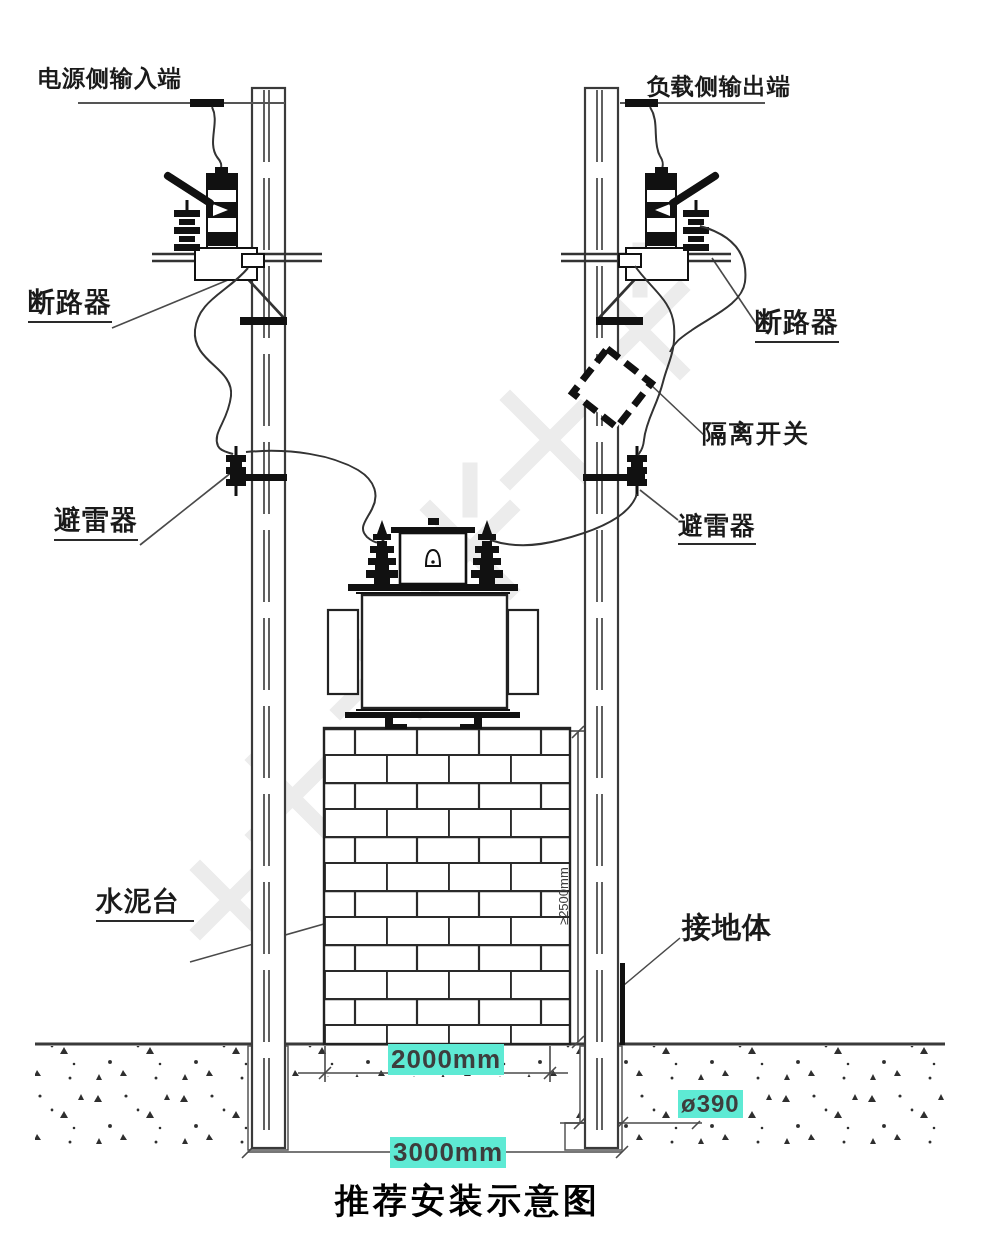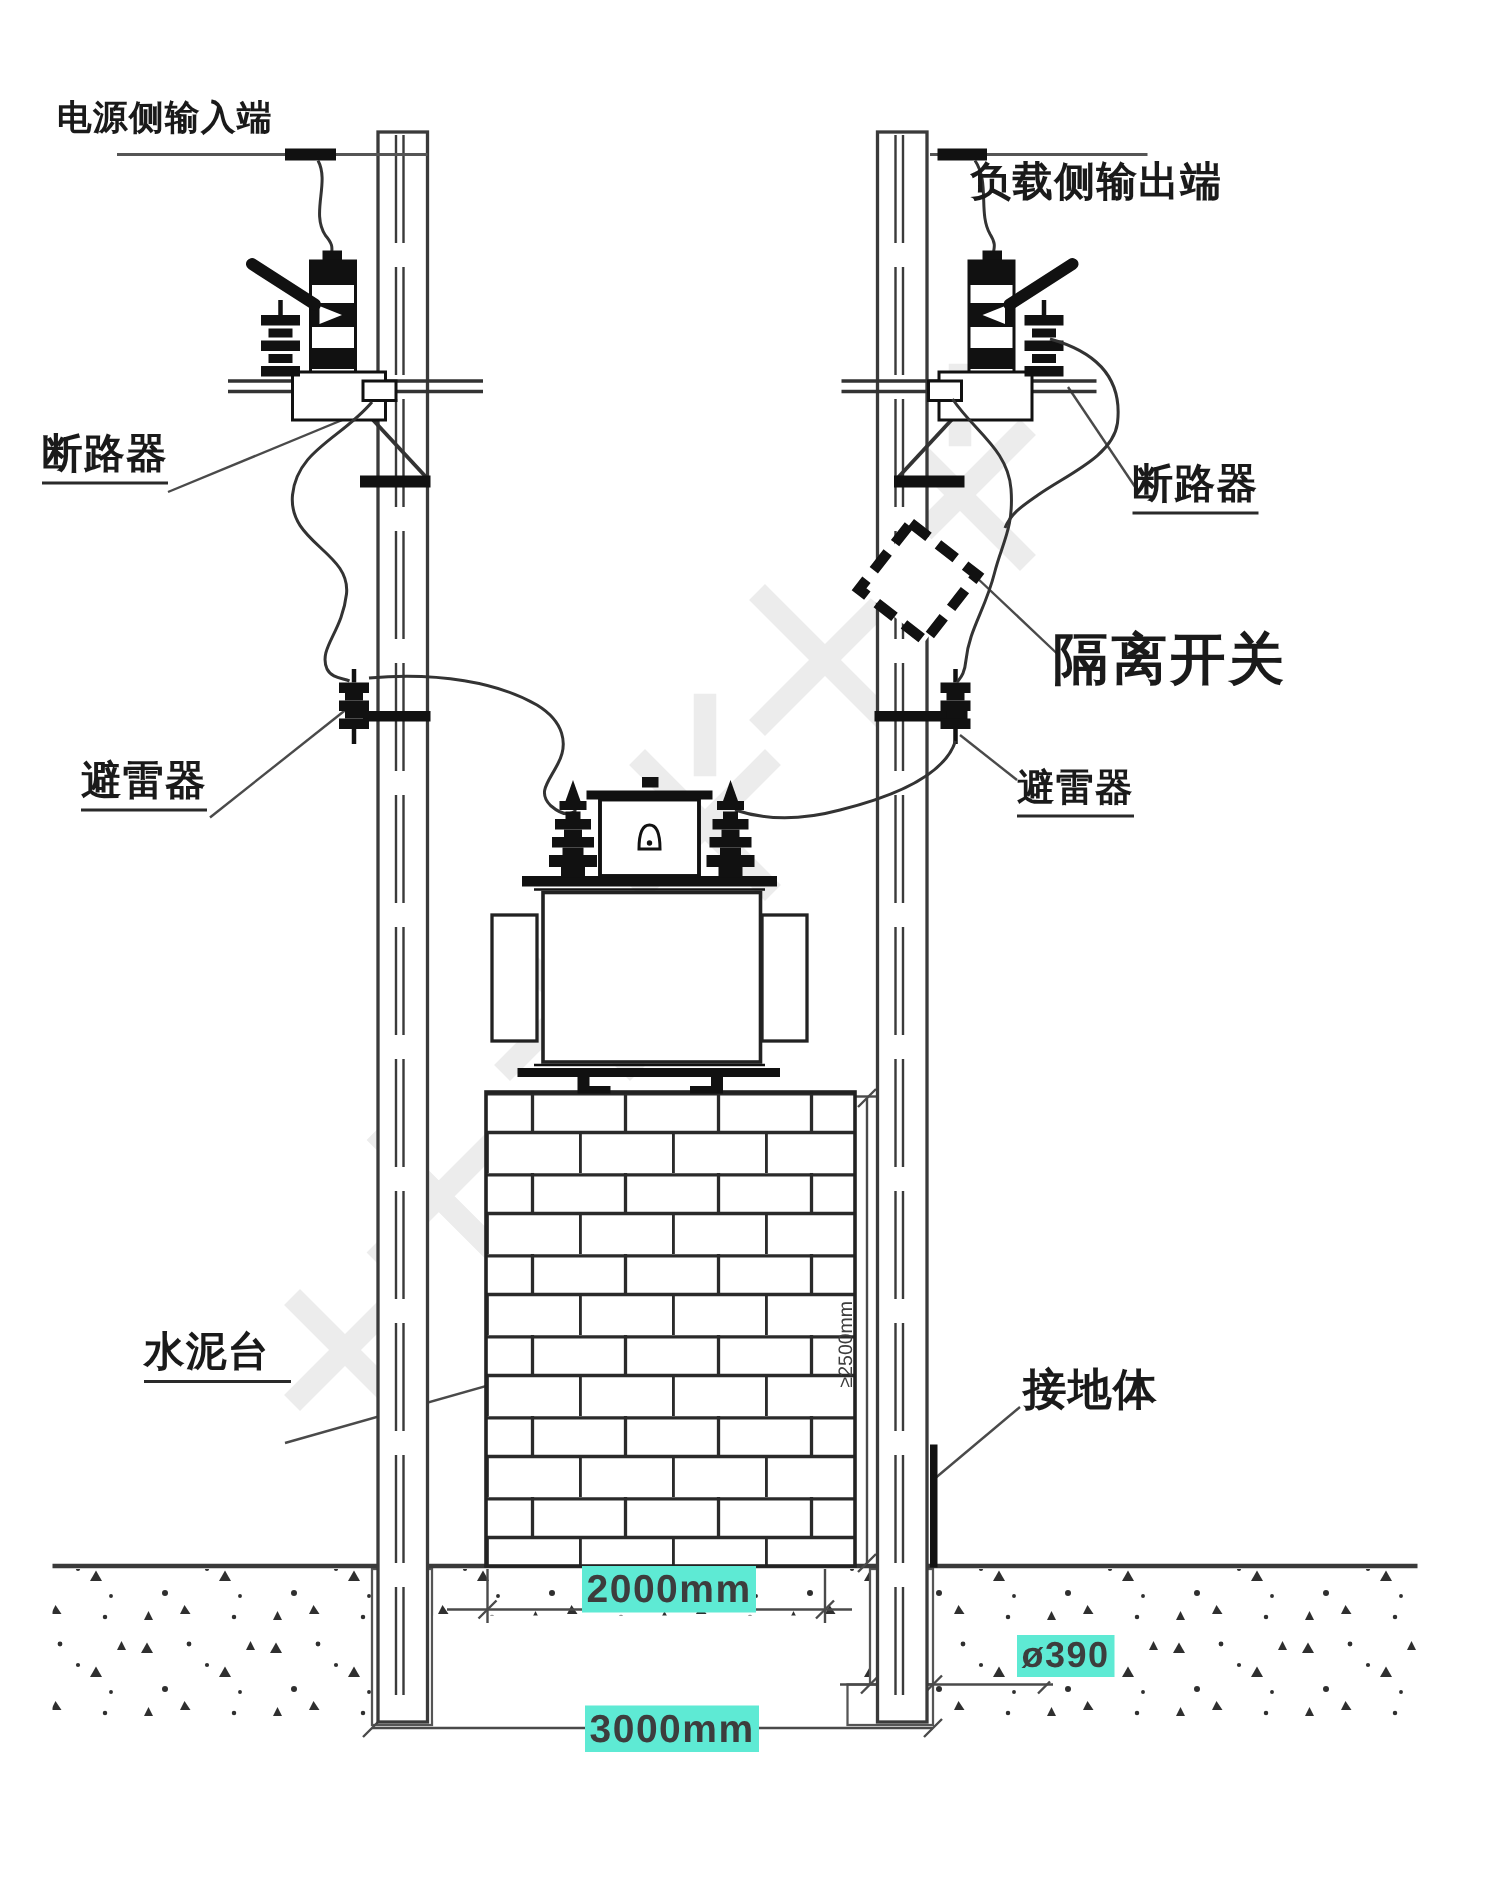--- a/index.html
+++ b/index.html
@@ -253,38 +253,39 @@
     <rect x="345" y="712" width="175" height="6" fill="#111"></rect>
     <path d="M385 718 h8 v6 h14 v5 h-22 z" fill="#111"></path>
     <path d="M482 718 h-8 v6 h-14 v5 h22 z" fill="#111"></path>
   </g>
 
   <rect x="620" y="963" width="5" height="82" fill="#111"></rect>
 </svg>
 
 <div class="lbl" style="left:38px;top:66px;font-size:23px;">电源侧输入端</div>
 
-<div class="lbl" style="left:647px;top:74px;font-size:27px;margin-top:33px;">负载侧输出端</div>
+<div class="lbl" style="left:647px;top:74px;font-size:23px;">负载侧输出端</div>
 
 <div class="lbl ul" style="left:28px;top:288px;font-size:27px;font-weight:600;">断路器</div>
 
 <div class="lbl ul" style="left:755px;top:308px;font-size:27px;font-weight:600;">断路器</div>
 
-<div class="lbl" style="left:702px;top:420px;font-size:37px;letter-spacing:2px;">隔离开关</div>
+<div class="lbl" style="left:702px;top:420px;font-size:25px;letter-spacing:2px;">隔离开关</div>
 
 <div class="lbl ul" style="left:54px;top:506px;font-size:27px;font-weight:600;">避雷器</div>
 
 <div class="lbl ul" style="left:678px;top:512px;font-size:25px;font-weight:600;">避雷器</div>
 
 <div class="lbl ul" style="left:96px;top:887px;font-size:27px;font-weight:600;padding-right:14px;">水泥台</div>
 
 <div class="lbl" style="left:682px;top:912px;font-size:29px;font-weight:600;">接地体</div>
 
 <div class="dim" style="left:388px;top:1044px;font-size:26px;">2000mm</div>
 
 <div class="dim" style="left:390px;top:1122px;font-size:26px;margin-top:15px;">3000mm</div>
 
 <div class="dim" style="left:630px;top:1090px;font-size:24px;margin-left:48px;">ø390</div>
 
 <div class="dim vert" style="left:556px;top:928px;font-size:13px;">≥2500mm</div>
 
+<div id="title">推荐安装示意图</div>
 
 </div>
 
 </body></html>

